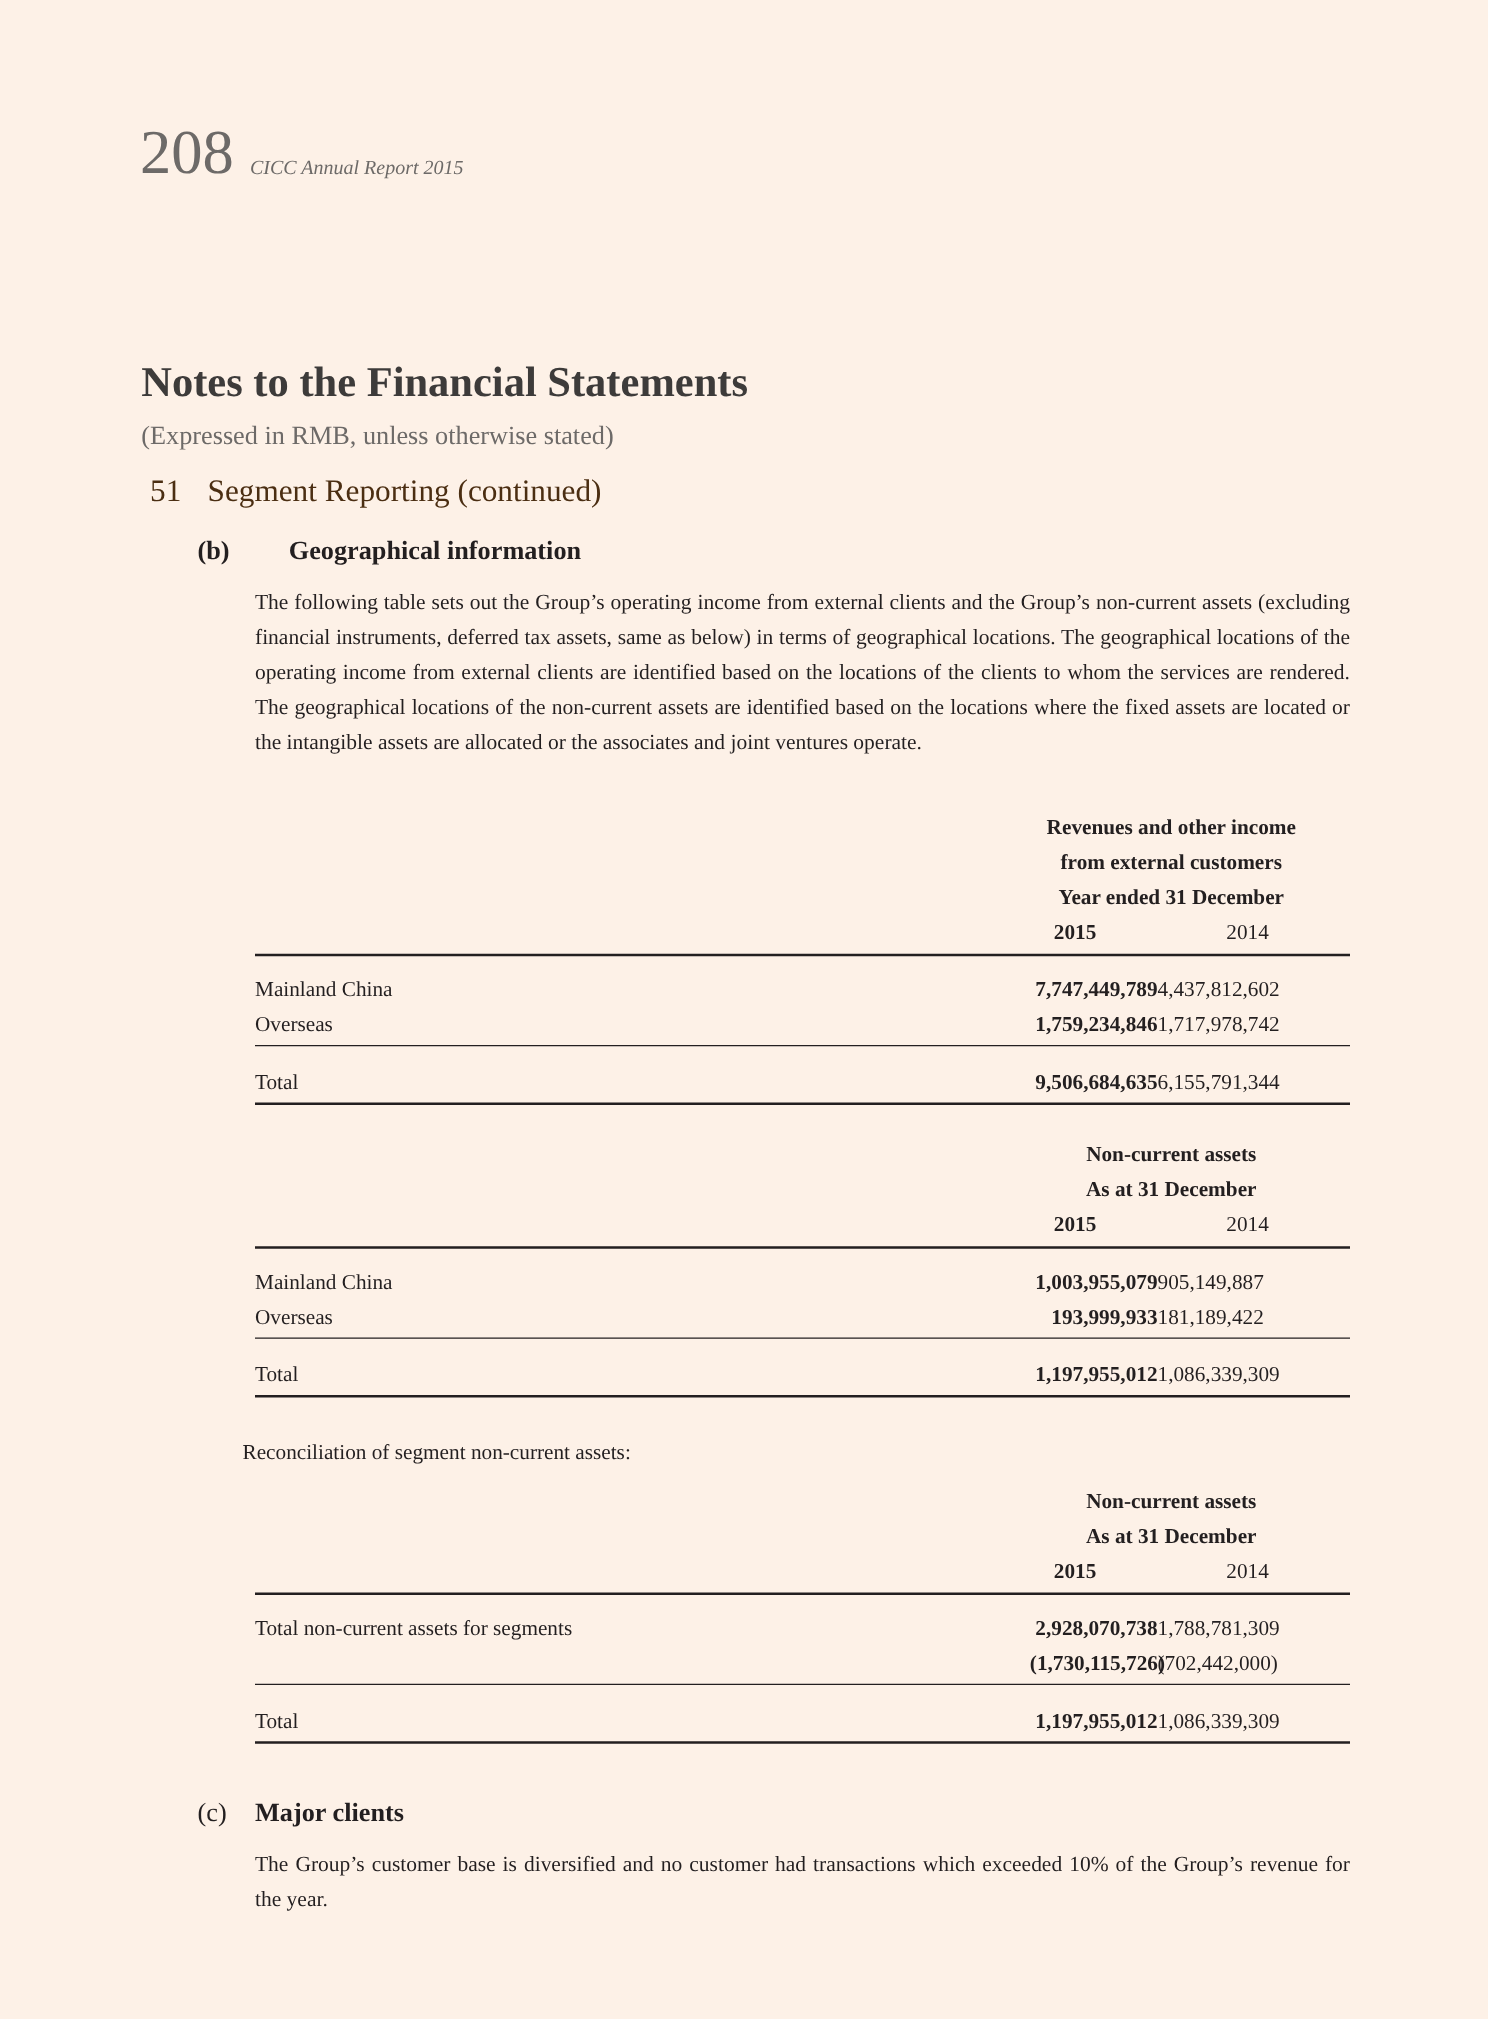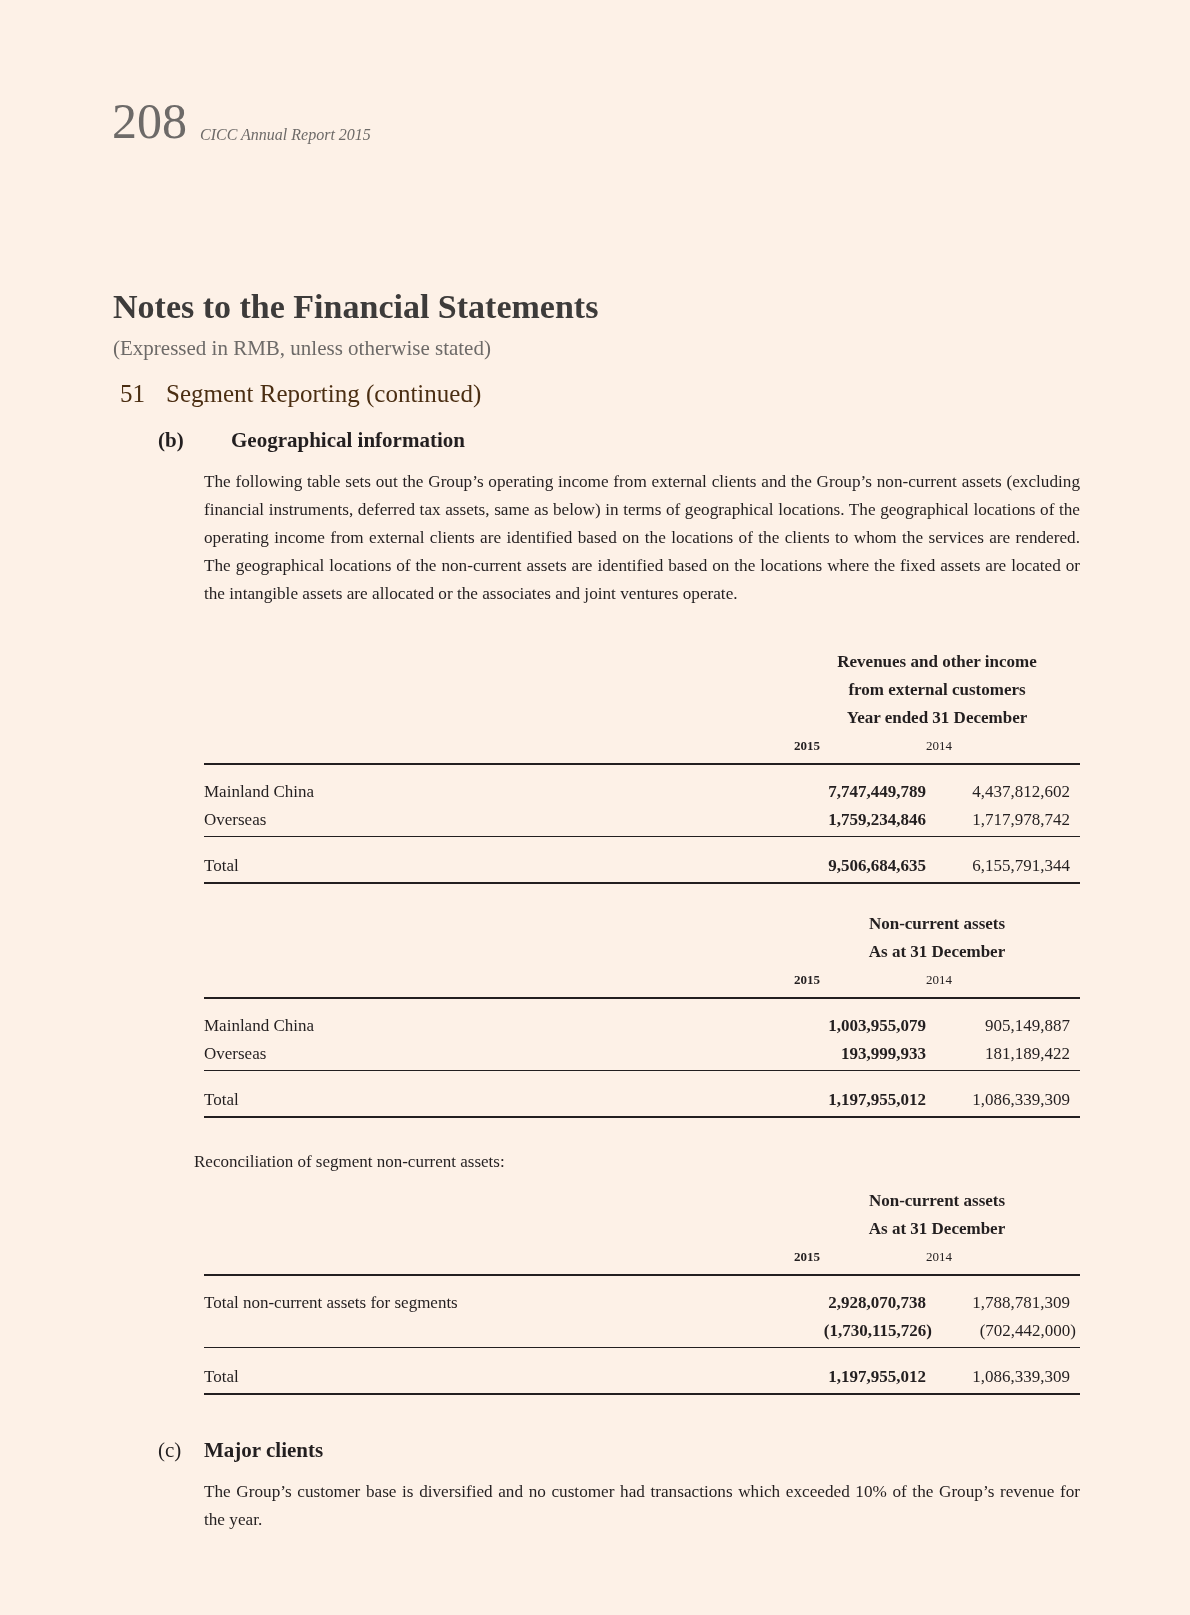--- a/index.html
+++ b/index.html
@@ -25,27 +25,27 @@
     left: 204px; width: 876px;
     font-size: 17.2px; line-height: 28px; text-align: justify;
     color: #231f20;
   }
   .para1 { top: 468px; }
   .tbl { left: 204px; width: 876px; }
   .col-head {
     position: absolute; left: 590px; width: 286px; text-align: center;
     font-weight: bold; font-size: 17px; line-height: 28px;
   }
-  .yr { position: absolute; font-size: 13px; line-height: 28px; text-align: left; }
+  .yr { position: absolute; font-size: 17px; line-height: 28px; text-align: center; }
   .yr.y1 { left: 590px; width: 132px; font-weight: bold; }
   .yr.y2 { left: 722px; width: 144px; }
   .row { position: absolute; left: 0; width: 876px; height: 28px; font-size: 17px; line-height: 28px; }
   .row .label { position: absolute; left: 0; }
   .row .v1 { position: absolute; left: 560px; width: 162px; text-align: right; font-weight: bold; }
-  .row .v2 { position: absolute; left: 722px; width: 144px; text-align: right; font-family: Liberation Serif, serif; }
+  .row .v2 { position: absolute; left: 722px; width: 144px; text-align: left; font-family: Liberation Serif, serif; }
   .rule-thick { position: absolute; left: 0; width: 876px; height: 2px; background: #231f20; }
   .rule-thin { position: absolute; left: 0; width: 876px; height: 1px; background: #231f20; }
   .rule-double { position: absolute; left: 0; width: 876px; height: 2px; background: #231f20; }
   .recon-label { left: 194px; top: 1152px; font-size: 17px; }
   .c-label { left: 158px; top: 1438px; font-size: 21px; }
   .c-title { left: 204px; top: 1438px; font-size: 21px; font-weight: bold; }
   .para2 { top: 1478px; }
 </style>
 </head>
 <body>

